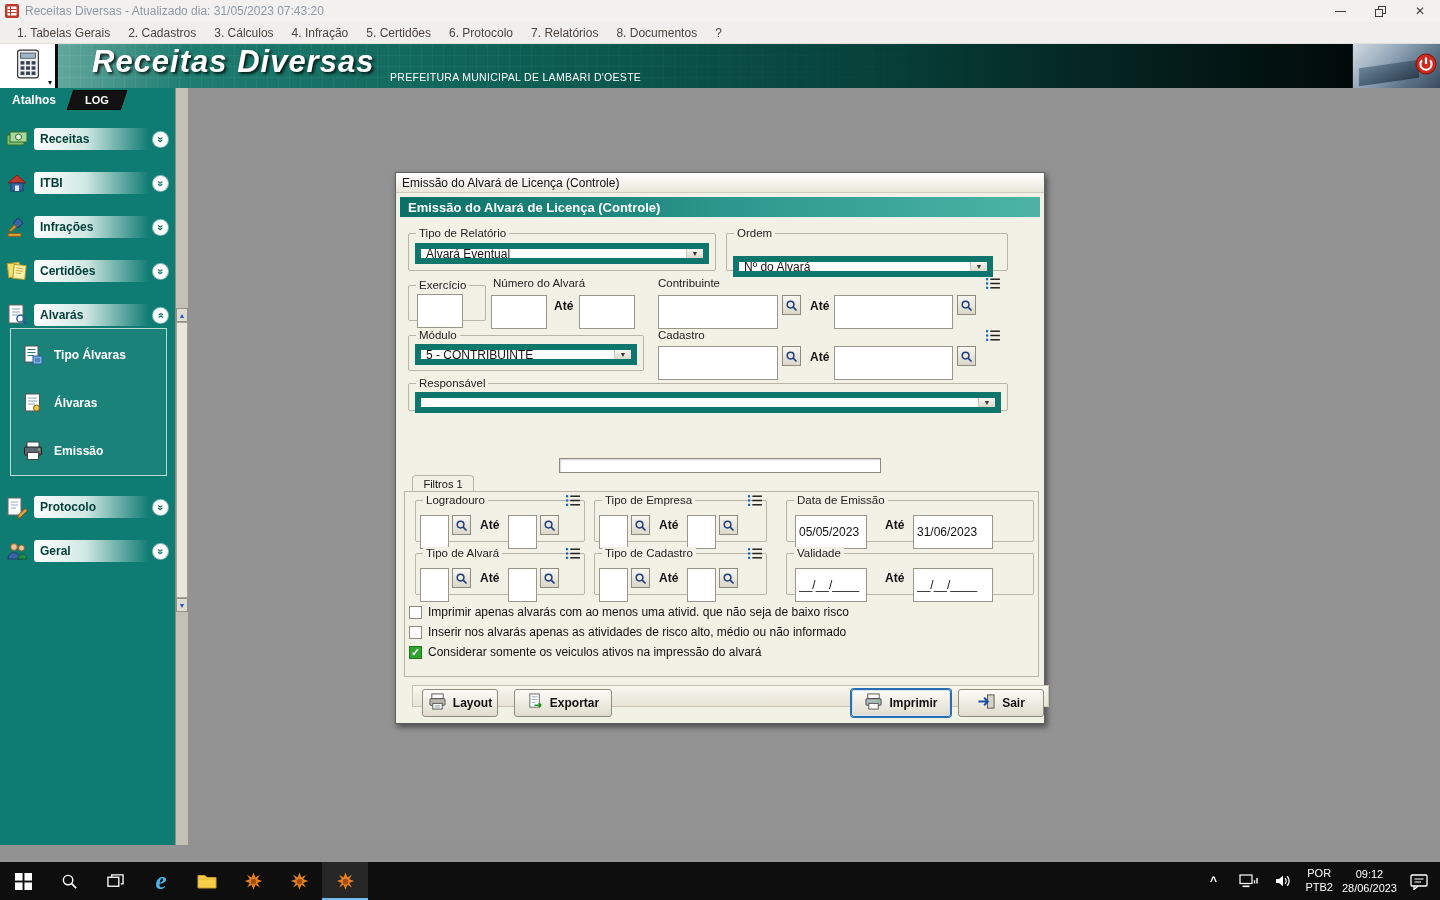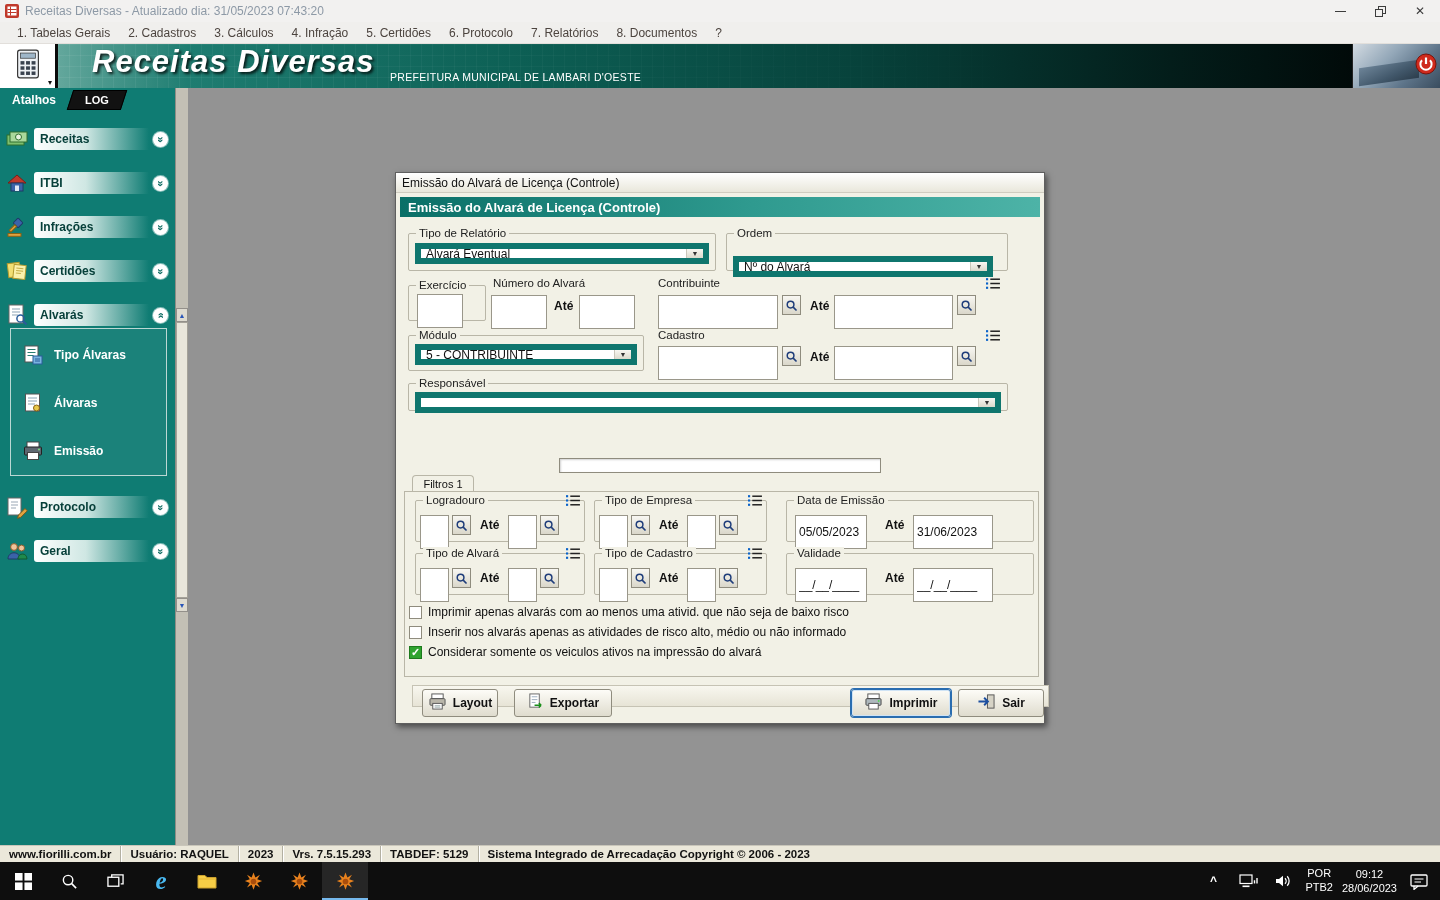--- a/index.html
+++ b/index.html
@@ -686,28 +686,20 @@
                   <rect x="11" y="2" width="7" height="14" fill="#d6d3c6" stroke="#555"></rect>
                   <path d="M1.5 9h9.5M7.5 5l4 4-4 4" stroke="#1c4fa0" stroke-width="2" fill="none"></path>
                 </svg></span>
             <span>Sair</span>
           </div>
         </div>
       </div>
     </div>
   </div>
 
-  <div class="statusbar">
-    <span class="sseg">www.fiorilli.com.br</span>
-    <span class="sseg">Usuário: RAQUEL</span>
-    <span class="sseg">2023</span>
-    <span class="sseg">Vrs. 7.5.15.293</span>
-    <span class="sseg">TABDEF: 5129</span>
-    <span class="sseg" style="border-right:none;box-shadow:none">Sistema Integrado de Arrecadação Copyright © 2006 - 2023</span>
-  </div>
 
   <div class="taskbar">
     <div class="tb-btn">
       <svg viewBox="0 0 18 18" width="17" height="17">
           <rect x="0" y="0" width="8" height="8" fill="#fff"></rect>
           <rect x="10" y="0" width="8" height="8" fill="#fff"></rect>
           <rect x="0" y="10" width="8" height="8" fill="#fff"></rect>
           <rect x="10" y="10" width="8" height="8" fill="#fff"></rect>
         </svg>
     </div>

